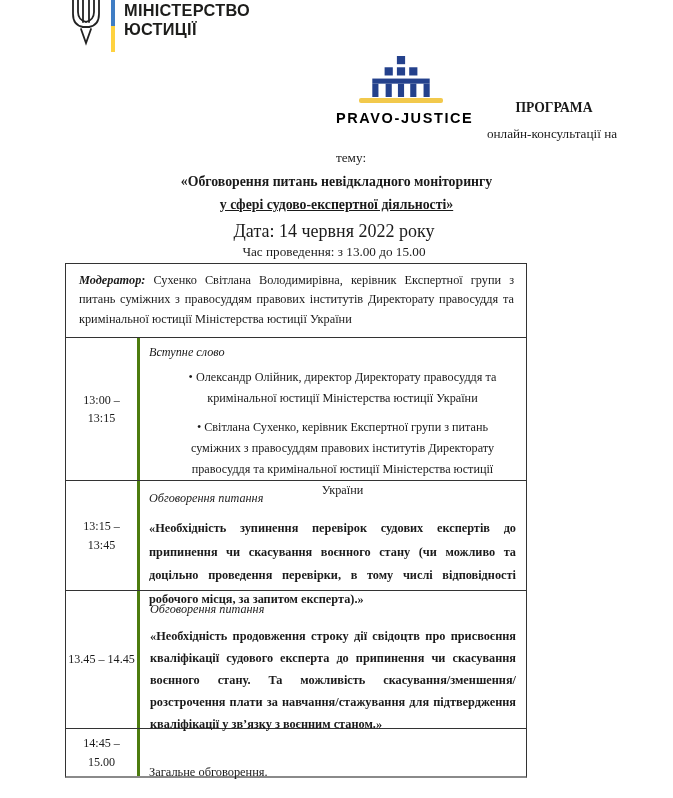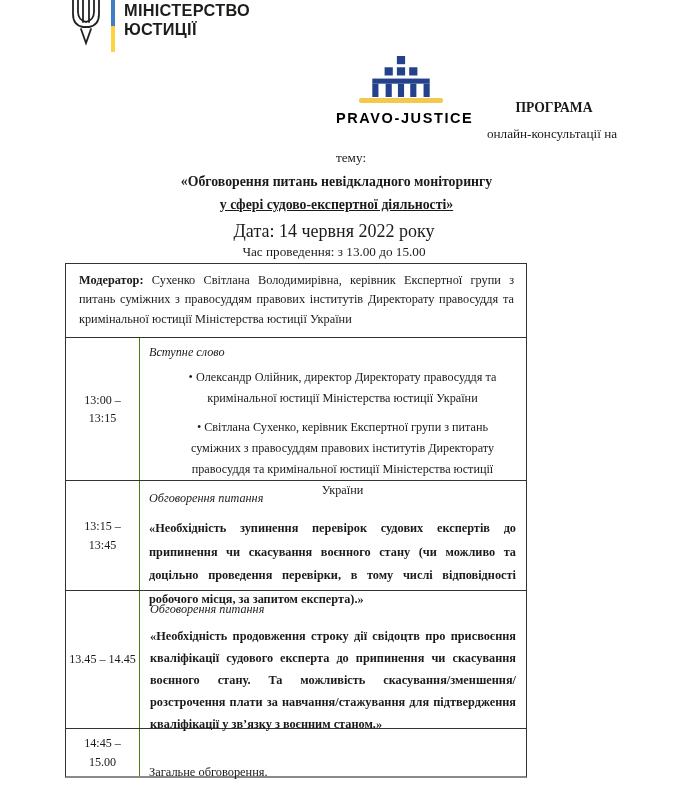--- a/index.html
+++ b/index.html
@@ -51,24 +51,24 @@
   .t-row { display:flex; border-bottom:1px solid #333; }
   .t-row:last-child { border-bottom:none; }
   .row-moderator { height:74px; }
   .row-1 { height:143px; }
   .row-2 { height:110px; }
   .row-3 { height:138px; }
   .row-4 { height:47px; }
 
   .moderator-cell { width:100%; padding:7px 12px 0 13px; font-size:12.3px;
                     line-height:1.58; text-align:justify; }
-  .mod-label { font-weight:bold; }
+  .mod-label { font-weight:bold; font-style:italic; }
 
   .time-cell {
-    width:74px; flex:0 0 74px; border-right:1px solid #4d7c0f;
+    width:74px; flex:0 0 74px; border-right:3px solid #4d7c0f;
     display:flex; align-items:center; justify-content:center;
     font-size:12.1px; line-height:1.5; text-align:center; white-space:pre-line; padding:2px;
   }
   .content-cell { flex:1 1 auto; min-width:0; }
 
   .heading-italic { font-style:italic; font-size:12.2px; }
   .row-1 .content-cell { padding:7px 10px 0 9px; }
   .row-1 .heading-italic { margin-bottom:7px; }
   .bullet { margin:0 6px 8px 26px; font-size:12.2px; line-height:1.72; text-align:center; }
 

